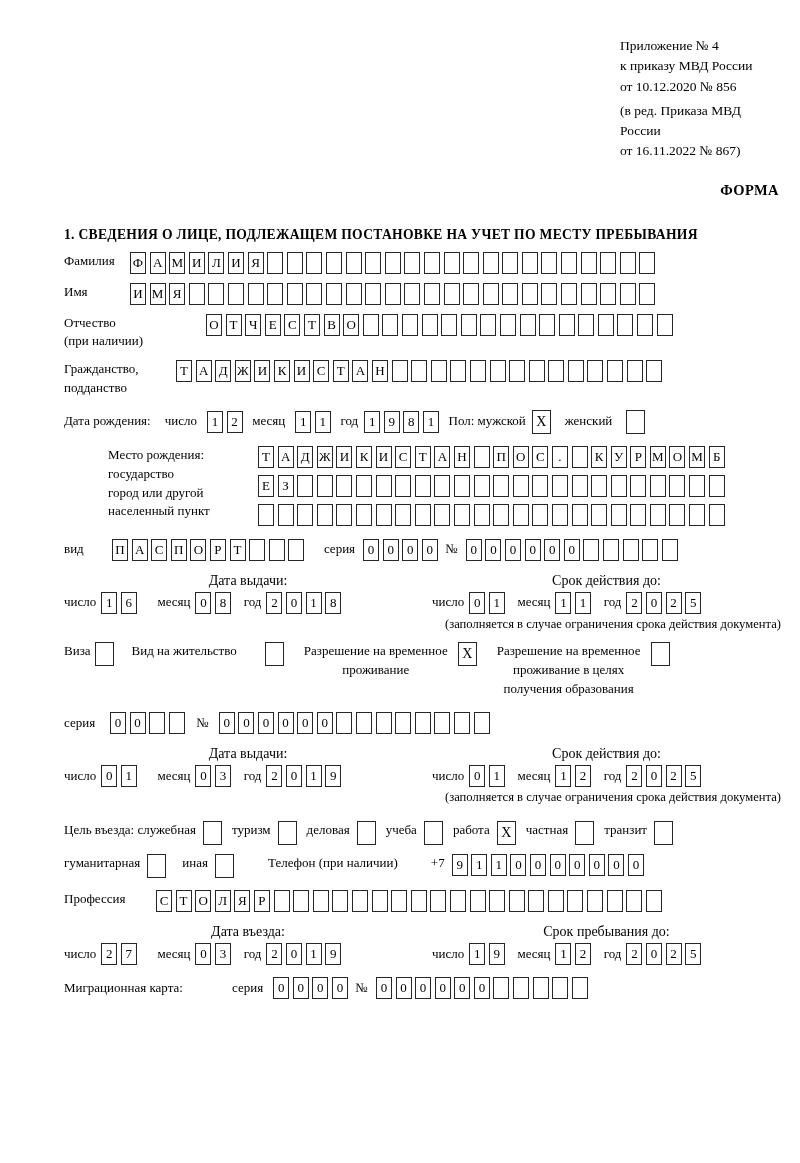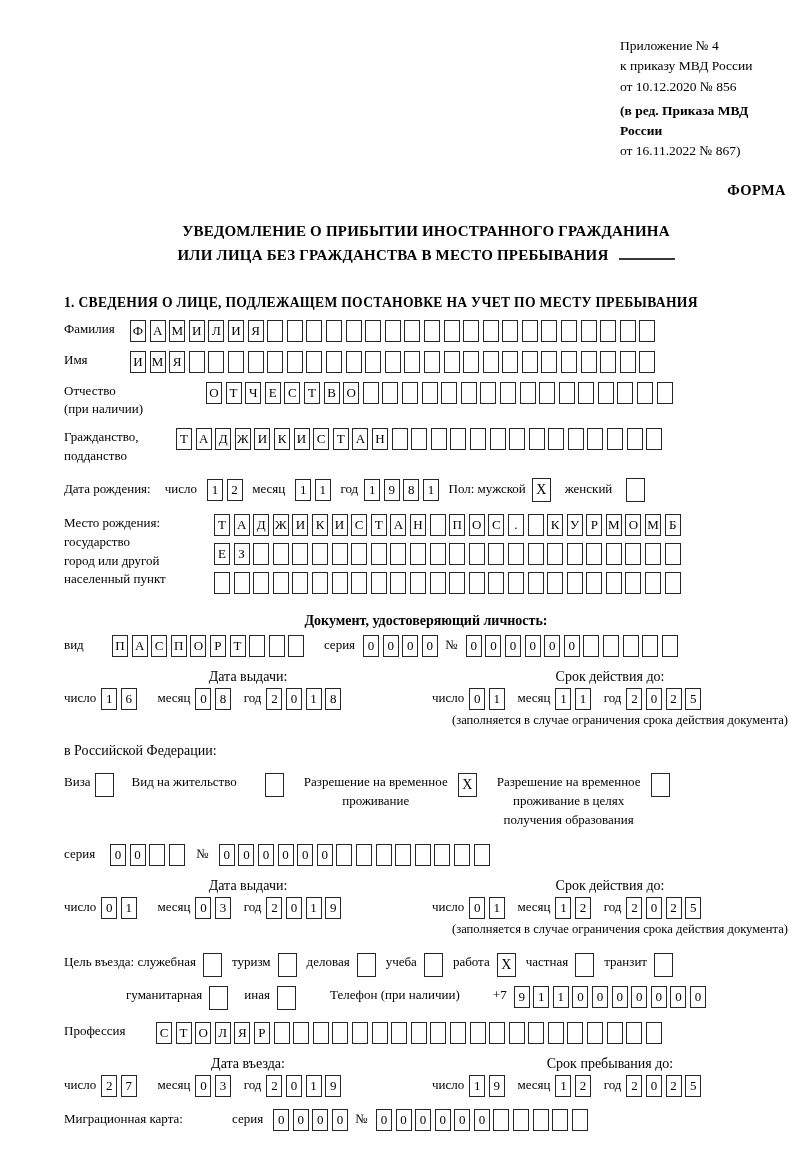--- a/index.html
+++ b/index.html
@@ -2,44 +2,44 @@
 <html><head>
 <meta charset="utf-8">
 <style>
   * { margin:0; padding:0; box-sizing:border-box; }
   html,body { background:#fff; }
   body {
     width:800px; height:1163px; color:#000;
     font-family:"Liberation Serif","DejaVu Serif",serif;
     font-size:14px; overflow:hidden;
   }
-  .page { width:800px; height:1150px; padding:36px 12px 10px 64px; background:#fff; }
+  .page { width:800px; height:1150px; padding:36px 19px 10px 64px; background:#fff; }
 
   
   .hdr { margin-left:556px; font-size:13.5px; line-height:1.5; }
-  .hdr .amend { margin-top:4px;font-weight:bold; }
+  .hdr .amend { margin-top:4px; }
   .forma { font-weight:bold; font-size:14.5px; text-align:right; margin-top:20px; margin-right:2px; letter-spacing:.4px; }
 
   
   .title { text-align:center; font-weight:bold; font-size:15px; line-height:1.6; margin-top:20px; letter-spacing:.2px; }
   .blank-line { display:inline-block; width:56px; border-bottom:2px solid #3a3a3a; margin-left:10px; vertical-align:baseline; }
 
   .sec-heading { font-weight:bold; font-size:13.6px; margin-top:28px; letter-spacing:.3px; }
 
   
   .row { display:flex; align-items:flex-start; margin-top:9px; }
   .lbl { font-size:13px; line-height:1.45; flex:none; }
   .boxes { display:flex; flex:none; }
   .cell {
     width:16px; height:22px; border:1.7px solid #262626; margin-right:3.6px;
     text-align:center; font-size:13px; line-height:19px; flex:none; background:#fff;
   }
   .cbx .cell { width:19px; height:24px; font-size:14px; line-height:21px; margin-right:0; }
 
-  .w65 { width:66px; } .w140 { width:142px; } .w110 { width:112px; } .w148 { width:150px; }
+  .w65 { width:66px; } .w140 { width:142px; } .w110 { width:112px; } .w148 { width:150px;margin-left:44px; }
   .stack3 .boxes { margin-bottom:7px; }
   .inl { display:flex; align-items:center; }
   .gap6 { margin-left:6px; } .gap10 { margin-left:10px; } .gap14 { margin-left:14px; }
 
   .center-bold { text-align:center; font-weight:bold; font-size:14px; margin-top:12px; }
 
   
   .datepair { display:flex; margin-top:12px; }
   .dgrp-l { flex:0 0 368px; }
   .dgrp-r { flex:1; }
@@ -52,43 +52,37 @@
   
   .permits { display:flex; align-items:flex-start; margin-top:10px; }
   .permit-item { display:flex; align-items:flex-start; }
   .pl-center { text-align:center; line-height:1.45; }
   .permit-item .cbx { margin-left:10px; }
 
   
   .purpose { display:flex; align-items:flex-start; margin-top:16px; }
   .purpose .lbl { margin-right:7px; }
   .purpose .cbx { margin-right:10px; }
-  .phone-row { margin-left:62px; margin-top:9px; }
+  .phone-row { margin-top:9px; }
   .plus7 { margin:0 8px 0 26px; }
 </style>
 </head>
 <body>
 
 <div class="page">
 
   <div class="hdr">
     <div>Приложение № 4</div>
     <div>к приказу МВД России</div>
     <div>от 10.12.2020 № 856</div>
     <div class="amend">(в ред. Приказа МВД России</div>
     <div>от 16.11.2022 № 867)</div>
   </div>
   <div class="forma">ФОРМА</div>
 
-  <div class="title">
-    <div>УВЕДОМЛЕНИЕ О ПРИБЫТИИ ИНОСТРАННОГО ГРАЖДАНИНА</div>
-    <div>
-      <span>ИЛИ ЛИЦА БЕЗ ГРАЖДАНСТВА В МЕСТО ПРЕБЫВАНИЯ</span><span class="blank-line"></span>
-    </div>
-  </div>
 
   <div class="sec-heading">1. СВЕДЕНИЯ О ЛИЦЕ, ПОДЛЕЖАЩЕМ ПОСТАНОВКЕ НА УЧЕТ ПО МЕСТУ ПРЕБЫВАНИЯ</div>
 
   <div class="row">
     <span class="lbl w65">Фамилия</span>
     <span class="boxes">
         <span class="cell">Ф</span>
         <span class="cell">А</span>
         <span class="cell">М</span>
         <span class="cell">И</span>
@@ -329,21 +323,20 @@
           <span class="cell"></span>
           <span class="cell"></span>
           <span class="cell"></span>
           <span class="cell"></span>
           <span class="cell"></span>
           <span class="cell"></span>
         </span>
     </span>
   </div>
 
-  <div class="center-bold">Документ, удостоверяющий личность:</div>
 
   <div class="row inl" style="margin-top:6px;">
     <span class="lbl" style="width:48px;">вид</span>
     <span class="boxes">
         <span class="cell">П</span>
         <span class="cell">А</span>
         <span class="cell">С</span>
         <span class="cell">П</span>
         <span class="cell">О</span>
         <span class="cell">Р</span>
@@ -417,21 +410,20 @@
             <span class="cell">0</span>
             <span class="cell">2</span>
             <span class="cell">5</span>
           </span>
       </div>
       <div class="note">(заполняется в случае ограничения срока действия документа)</div>
     </div>
   </div>
 
   <div style="margin-top:10px; line-height:1.8;">
-    <div>в Российской Федерации:</div>
   </div>
 
   <div class="permits">
     <div class="permit-item">
       <span class="lbl">Виза</span>
       <span class="boxes cbx" style="margin-left:4px;">
           <span class="cell"></span>
         </span>
     </div>
     <div class="permit-item" style="margin-left:18px;gap:18px;">

